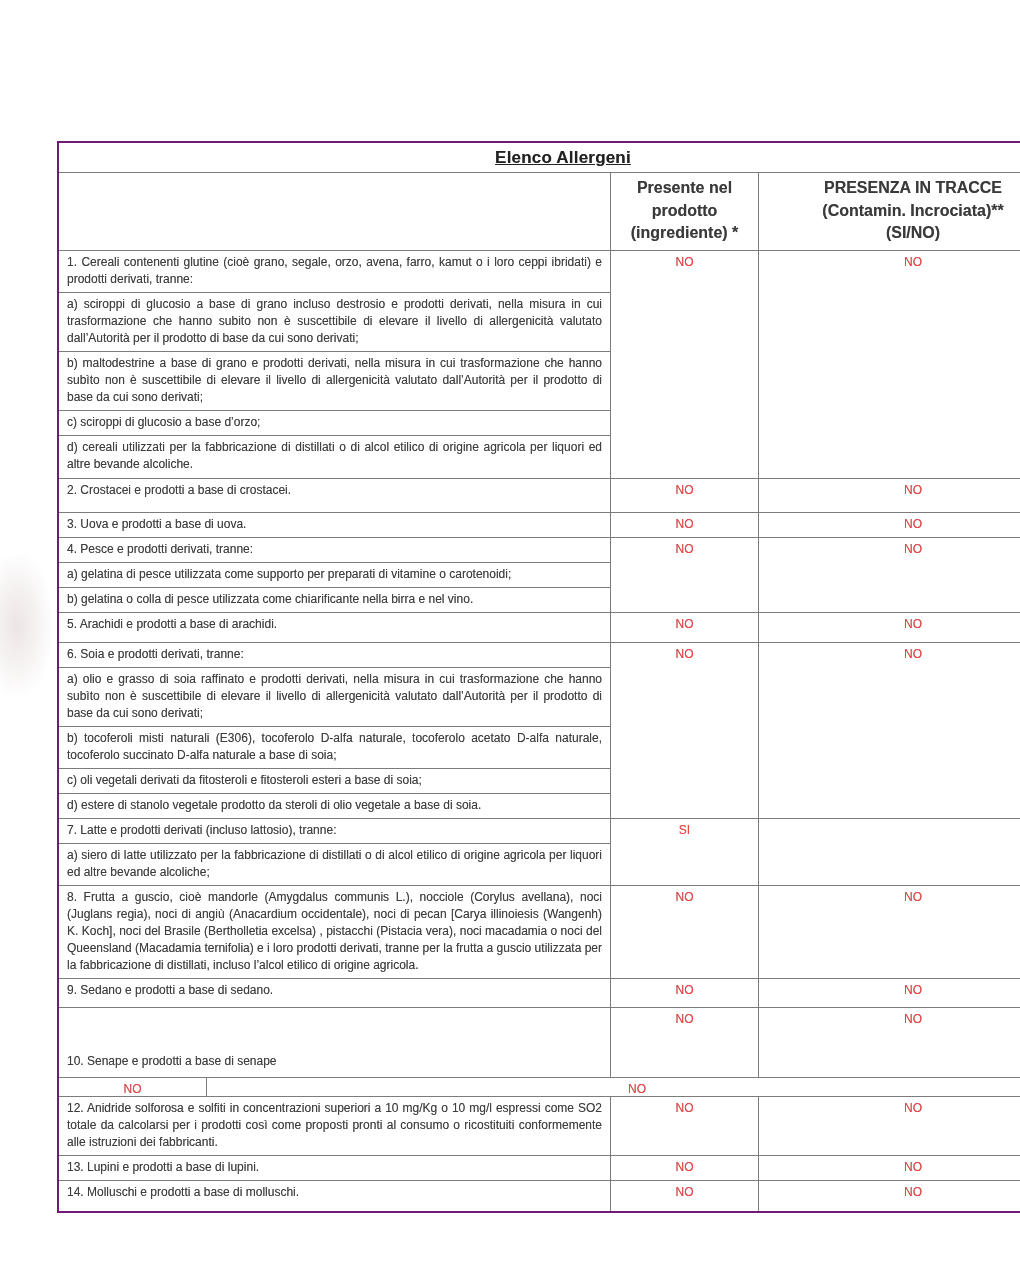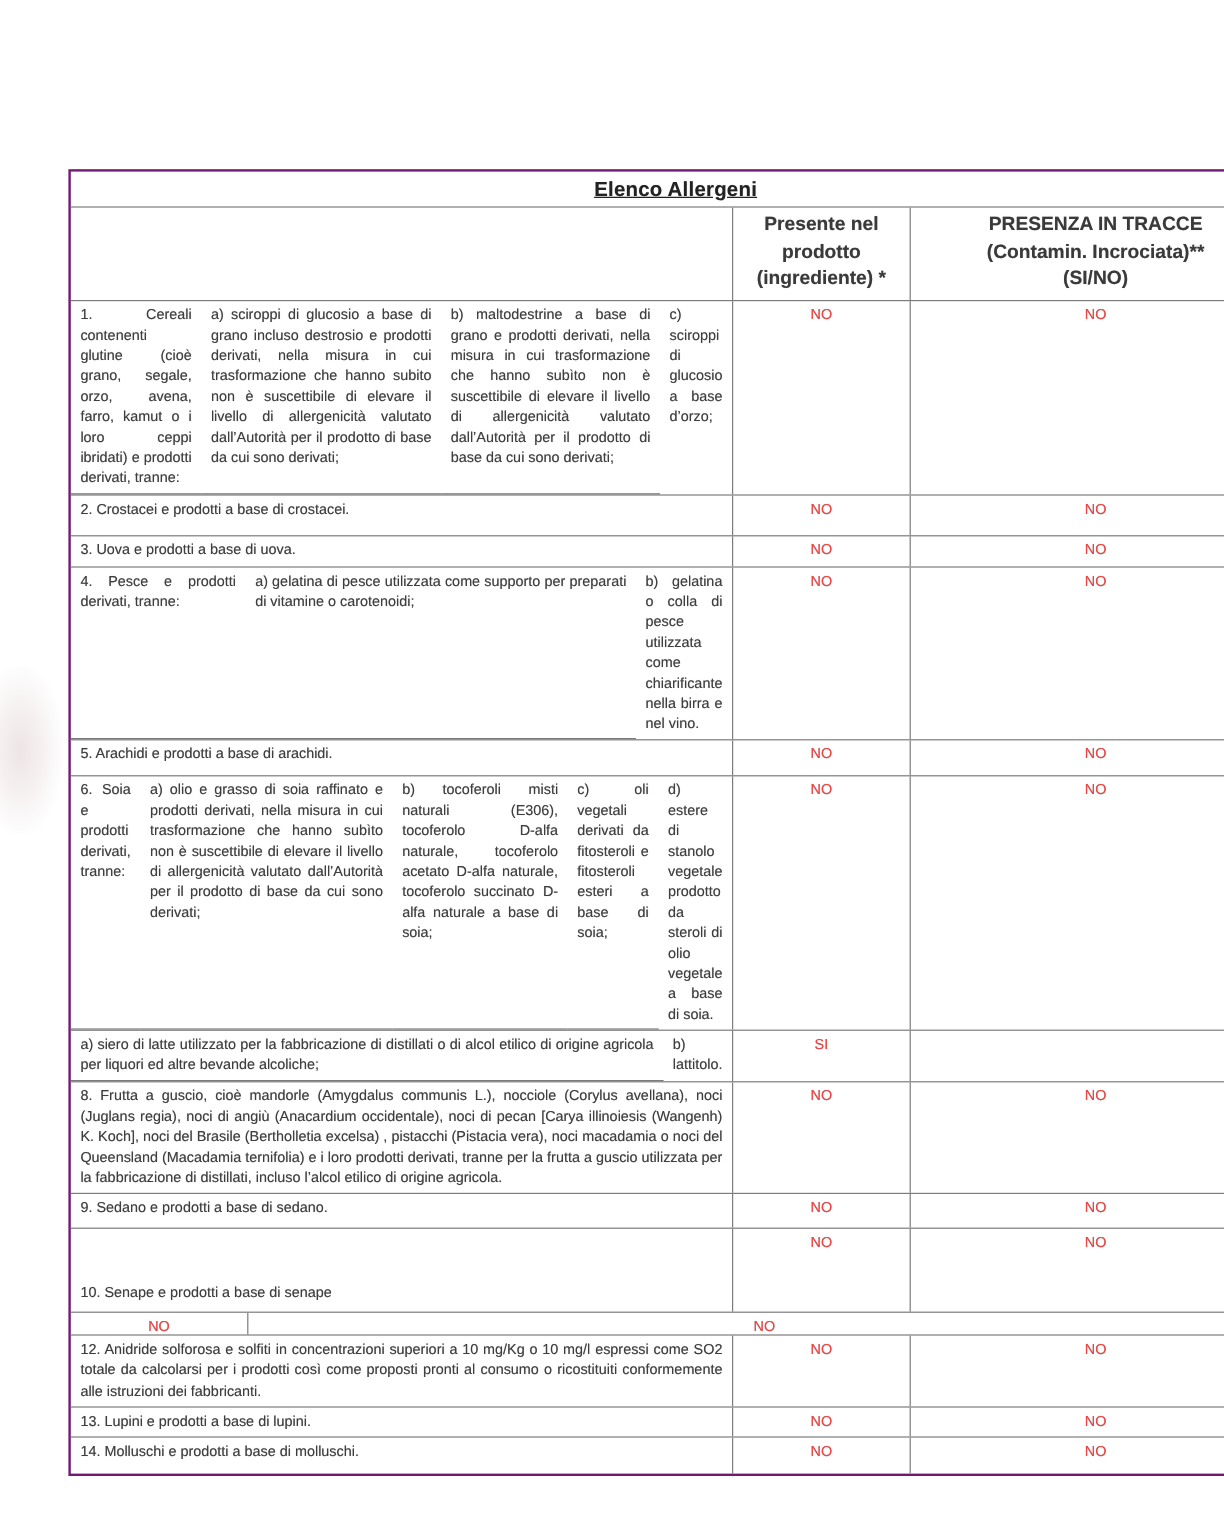--- a/index.html
+++ b/index.html
@@ -70,21 +70,21 @@
   }
   .tbody { display: flex; flex-direction: column; }
   .trow {
     display: flex;
     border-bottom: 1px solid #7c7c7c;
     align-items: stretch;
   }
   .trow:last-child { border-bottom: none; }
   .cell1 {
     display: flex;
-    flex-direction: row;
+    flex-direction: column;
   }
   .subcell {
     font-size: 12px;
     line-height: 1.42;
     padding: 3px 8px 4px;
     text-align: justify;
     border-bottom: 1px solid #7c7c7c;
     color: #3e3e3e;
   }
   .subcell:last-child {
@@ -125,20 +125,21 @@
 (SI/NO)</div>
     </div>
 
     <div class="tbody">
         <div class="trow">
     <div class="c1 colborder-r cell1">
             <div class="subcell">1. Cereali contenenti glutine (cioè grano, segale, orzo, avena, farro, kamut o i loro ceppi ibridati) e prodotti derivati, tranne:</div>
             <div class="subcell">a) sciroppi di glucosio a base di grano incluso destrosio e prodotti derivati, nella misura in cui trasformazione che hanno subito non è suscettibile di elevare il livello di allergenicità valutato dall’Autorità per il prodotto di base da cui sono derivati;</div>
             <div class="subcell">b) maltodestrine a base di grano e prodotti derivati, nella misura in cui trasformazione che hanno subìto non è suscettibile di elevare il livello di allergenicità valutato dall’Autorità per il prodotto di base da cui sono derivati;</div>
             <div class="subcell">c) sciroppi di glucosio a base d’orzo;</div>
+            <div class="subcell">d) cereali utilizzati per la fabbricazione di distillati o di alcol etilico di origine agricola per liquori ed altre bevande alcoliche.</div>
           </div>
     <div class="c2 colborder-r vcell"><span>NO</span></div>
     <div class="c3 vcell"><span>NO</span></div>
   </div>
         <div class="trow">
     <div class="c1 colborder-r cell1">
             <div class="subcell">2. Crostacei e prodotti a base di crostacei.</div>
           </div>
     <div class="c2 colborder-r vcell"><span>NO</span></div>
     <div class="c3 vcell"><span>NO</span></div>
@@ -172,22 +173,22 @@
             <div class="subcell">a) olio e grasso di soia raffinato e prodotti derivati, nella misura in cui trasformazione che hanno subìto non è suscettibile di elevare il livello di allergenicità valutato dall’Autorità per il prodotto di base da cui sono derivati;</div>
             <div class="subcell">b) tocoferoli misti naturali (E306), tocoferolo D-alfa naturale, tocoferolo acetato D-alfa naturale, tocoferolo succinato D-alfa naturale a base di soia;</div>
             <div class="subcell">c) oli vegetali derivati da fitosteroli e fitosteroli esteri a base di soia;</div>
             <div class="subcell">d) estere di stanolo vegetale prodotto da steroli di olio vegetale a base di soia.</div>
           </div>
     <div class="c2 colborder-r vcell"><span>NO</span></div>
     <div class="c3 vcell"><span>NO</span></div>
   </div>
         <div class="trow">
     <div class="c1 colborder-r cell1">
+            <div class="subcell">7. Latte e prodotti derivati (incluso lattosio), tranne:</div>
             <div class="subcell">a) siero di latte utilizzato per la fabbricazione di distillati o di alcol etilico di origine agricola per liquori ed altre bevande alcoliche;</div>
-            <div class="subcell">b) lattitolo.</div>
           </div>
     <div class="c2 colborder-r vcell"><span>SI</span></div>
     <div class="c3 vcell"><span></span></div>
   </div>
         <div class="trow">
     <div class="c1 colborder-r cell1">
             <div class="subcell">8. Frutta a guscio, cioè mandorle (Amygdalus communis L.), nocciole (Corylus avellana), noci (Juglans regia), noci di angiù (Anacardium occidentale), noci di pecan [Carya illinoiesis (Wangenh) K. Koch], noci del Brasile (Bertholletia excelsa) , pistacchi (Pistacia vera), noci macadamia o noci del Queensland (Macadamia ternifolia) e i loro prodotti derivati, tranne per la frutta a guscio utilizzata per la fabbricazione di distillati, incluso l’alcol etilico di origine agricola.</div>
           </div>
     <div class="c2 colborder-r vcell"><span>NO</span></div>
     <div class="c3 vcell"><span>NO</span></div>

